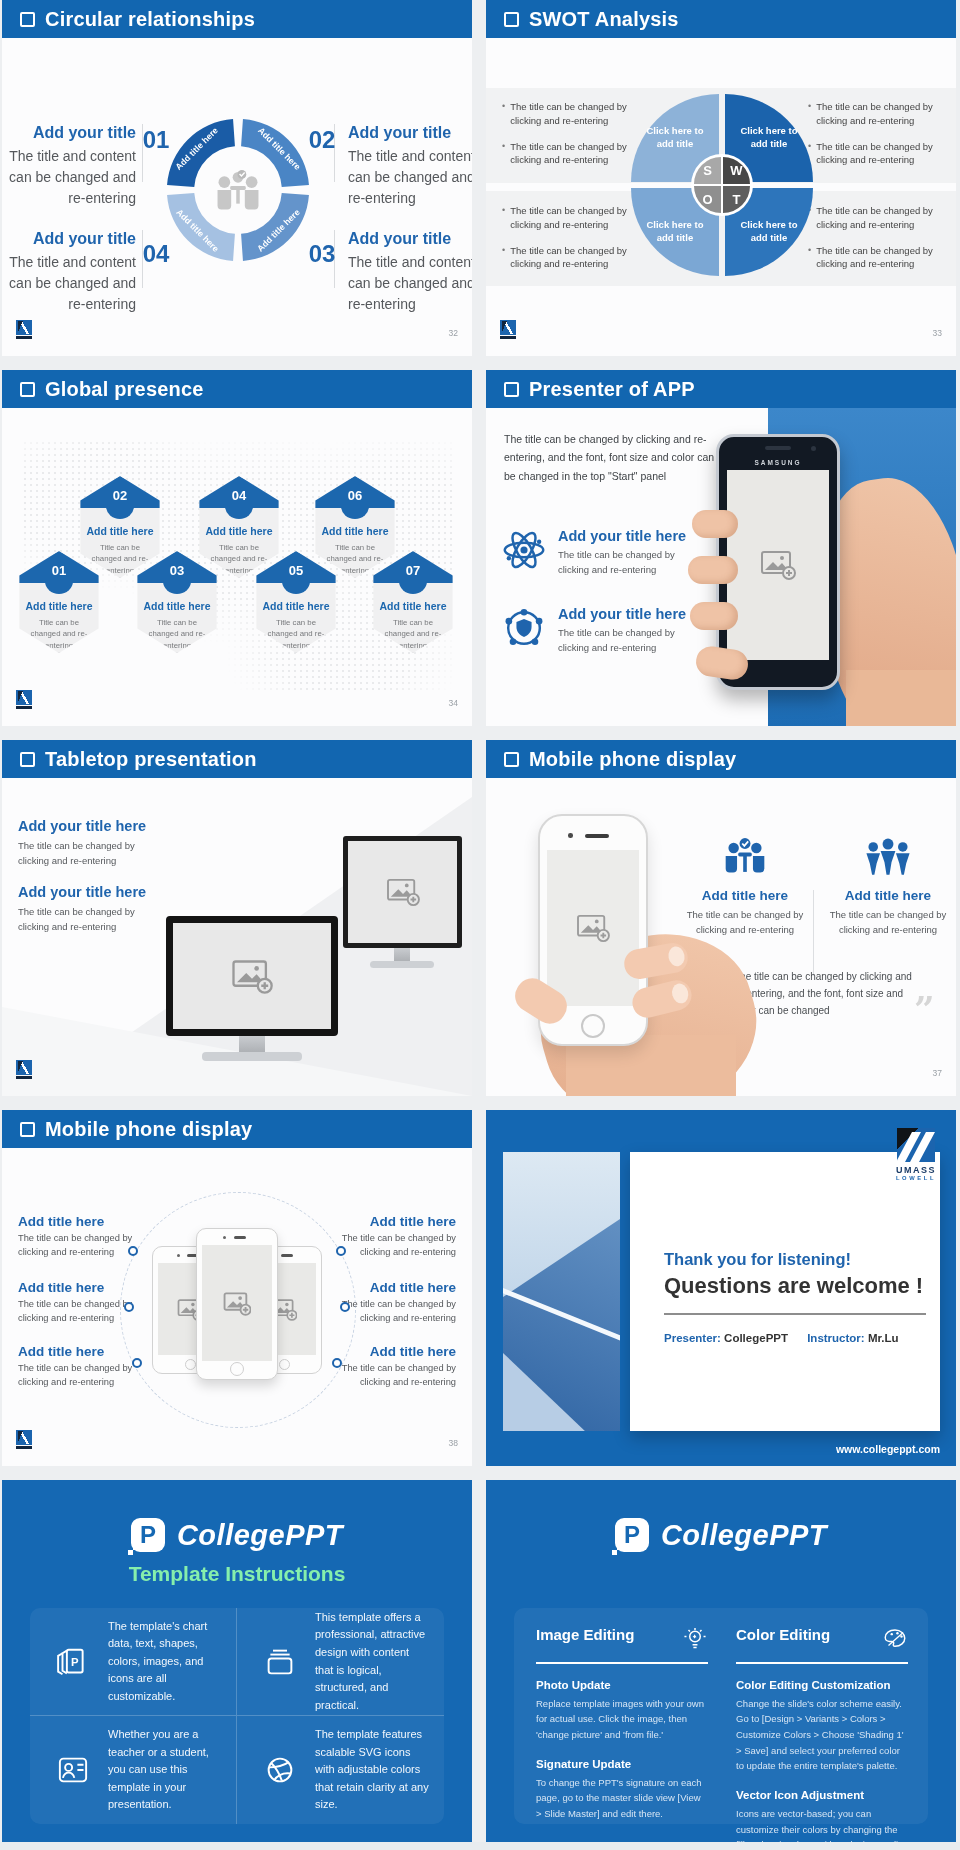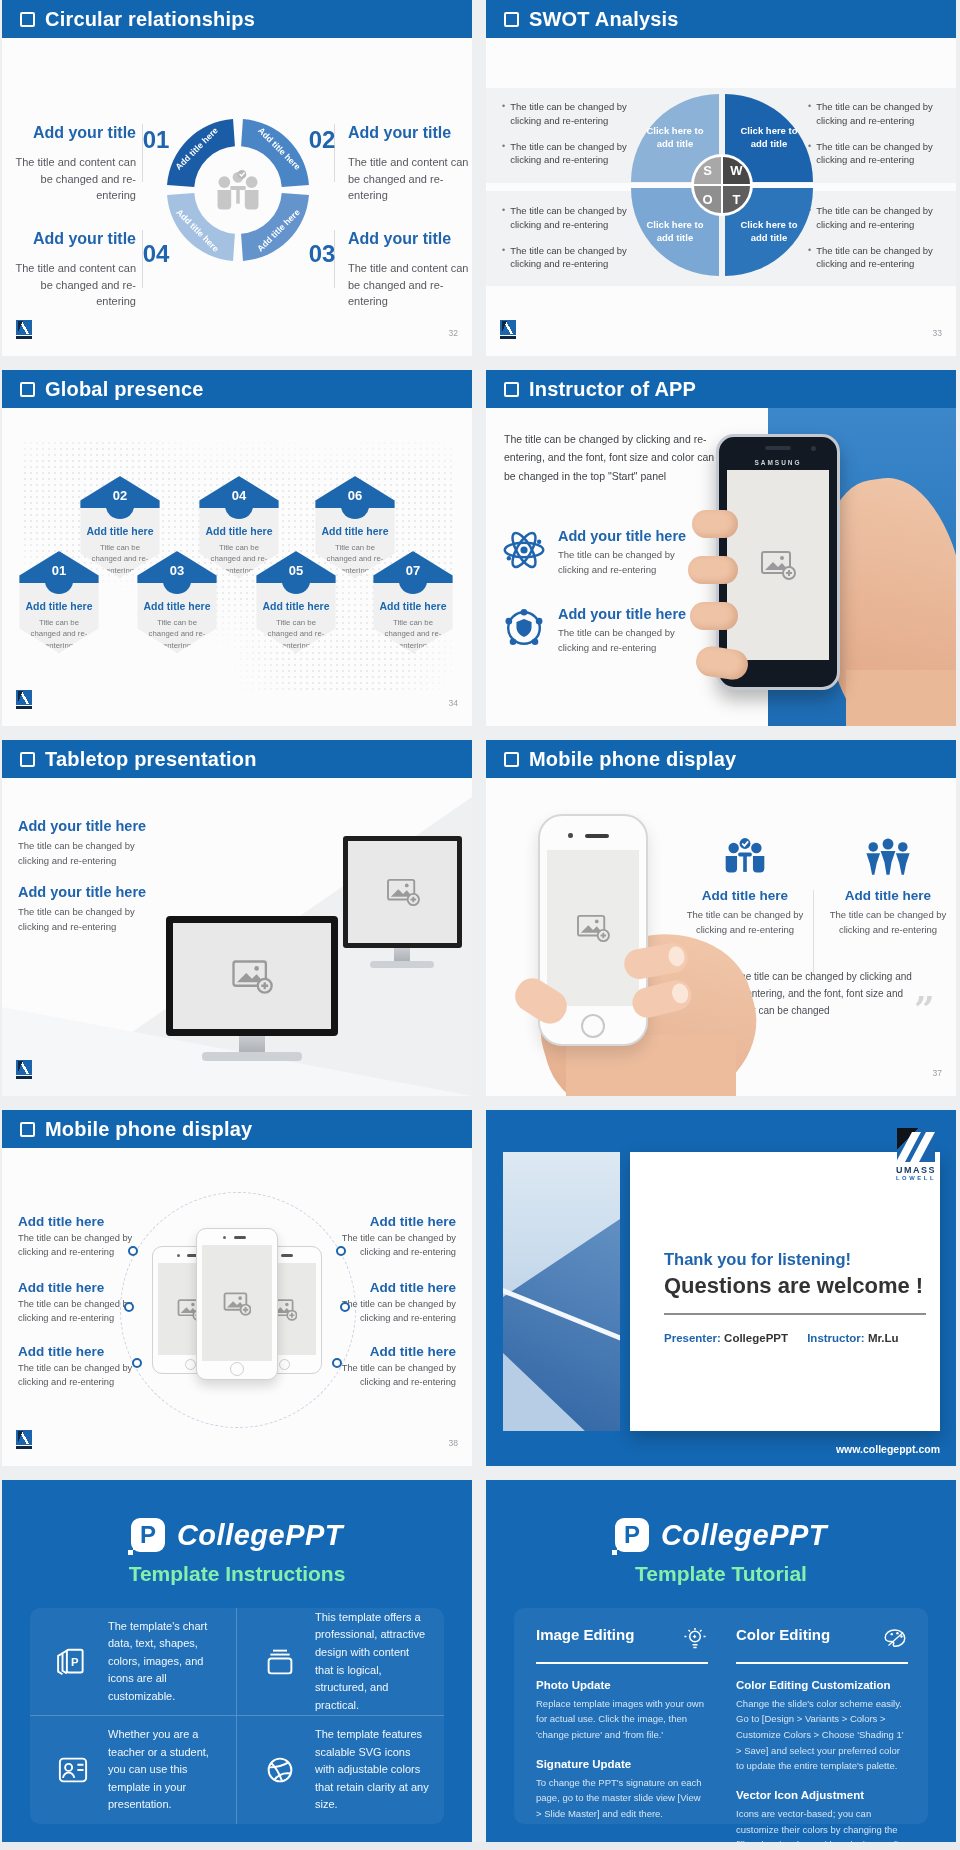--- a/index.html
+++ b/index.html
@@ -12,21 +12,21 @@
   .sl-h .tsq{width:11px;height:11px;border:2.5px solid #fff;border-radius:2px;margin-right:10px;flex:0 0 auto;}
   .sl-h .ttl{color:#fff;font-size:20px;font-weight:800;letter-spacing:.2px;}
   
   .mini-logo{position:absolute;left:14px;top:320px;width:16px;height:15px;background:#1b64ae;z-index:9;}
   .mini-logo::before{content:'';position:absolute;left:2px;top:1px;width:12px;height:13px;background:linear-gradient(115deg,#10253f 28%,transparent 28%),linear-gradient(60deg,transparent 44%,#fff 44%,#fff 58%,transparent 58%);}
   .mini-logo::after{content:'';position:absolute;left:0;top:16px;width:16px;height:3px;background:#10253f;}
   .pgnum{position:absolute;right:14px;top:328px;font-size:8.5px;color:#9aa0a6;z-index:9;}
   
   .c-item{position:absolute;width:128px;}
   .c-item h4{margin:0;font-size:16px;color:#1f64ad;font-weight:800;}
-  .c-item p{margin:12px 0 0;font-size:11px;color:#55585c;line-height:1.5;}
+  .c-item p{margin:4px 0 0;font-size:14px;color:#55585c;line-height:1.5;}
   .c-num{position:absolute;font-size:24px;font-weight:800;color:#1f64ad;width:40px;text-align:center;}
   .c-div{position:absolute;width:1px;background:#d9dbde;}
   .ring{position:absolute;left:160px;top:114px;width:152px;height:152px;}
   
   .stripe{position:absolute;left:0;right:0;background:#f1f2f3;}
   .sw-g{position:absolute;width:136px;}
   .sw-b{display:flex;font-size:9.5px;color:#444;line-height:1.45;margin-bottom:12px;}
   .sw-b .dot{color:#7a7a7a;margin-right:5px;font-size:9px;}
   .swotc{position:absolute;left:145px;top:94px;width:182px;height:182px;}
   .q{position:absolute;width:88px;height:88px;display:flex;align-items:center;justify-content:center;text-align:center;color:#fff;font-size:9.5px;font-weight:800;line-height:1.35;}
@@ -334,21 +334,21 @@
       <div class="hb">Title can be changed and re-entering</div>
     </div>
     <div class="mini-logo"></div>
     <div class="pgnum">34</div>
   </div>
 
   <div class="slide" style="left:486px;top:370px;">
     <div class="blueblock"></div>
     <div class="sl-h">
       <span class="tsq"></span>
-      <span class="ttl">Instructor of APP</span>
+      <span class="ttl">Presenter of APP</span>
     </div>
     <div class="a-par">The title can be changed by clicking and re-entering, and the font, font size and color can be changed in the top "Start" panel</div>
     <div class="a-item" style="top:158px;">
       <svg class="aic" viewBox="0 0 32 32">
         <g stroke="#1f64ad" stroke-width="1.8" fill="none">
           <ellipse cx="16" cy="16" rx="14" ry="5.2"></ellipse>
           <ellipse cx="16" cy="16" rx="14" ry="5.2" transform="rotate(60 16 16)"></ellipse>
           <ellipse cx="16" cy="16" rx="14" ry="5.2" transform="rotate(120 16 16)"></ellipse>
         </g>
         <circle cx="16" cy="16" r="2.6" fill="#1f64ad"></circle>
@@ -664,21 +664,20 @@
     </div>
   </div>
 
   <div class="panel" style="left:486px;top:1480px;">
     <div class="brandrow">
       <div class="cp-mark">
           <i>P</i>
         </div>
       <div class="cp-name">CollegePPT</div>
     </div>
-    <div class="p-head">Template Tutorial</div>
     <div class="p-card">
       <div class="tut-col" style="left:22px;">
         <div class="sh">
           <h3>Image Editing</h3>
           <svg viewBox="0 0 32 32" width="26" height="26">
             <g stroke="#fff" stroke-width="1.8" fill="none">
               <circle cx="16" cy="13" r="6.5"></circle>
               <path d="M13 23 h6 M14 26.5 h4"></path>
               <path d="M16 2.5 v2.5 M5.5 13 h-2.5 M29 13 h-2.5 M8 5 l1.8 1.8 M24 5 l-1.8 1.8"></path>
               <path d="M15 11 l1.5 2 h-2 l1.5 2" stroke-width="1.4"></path>

